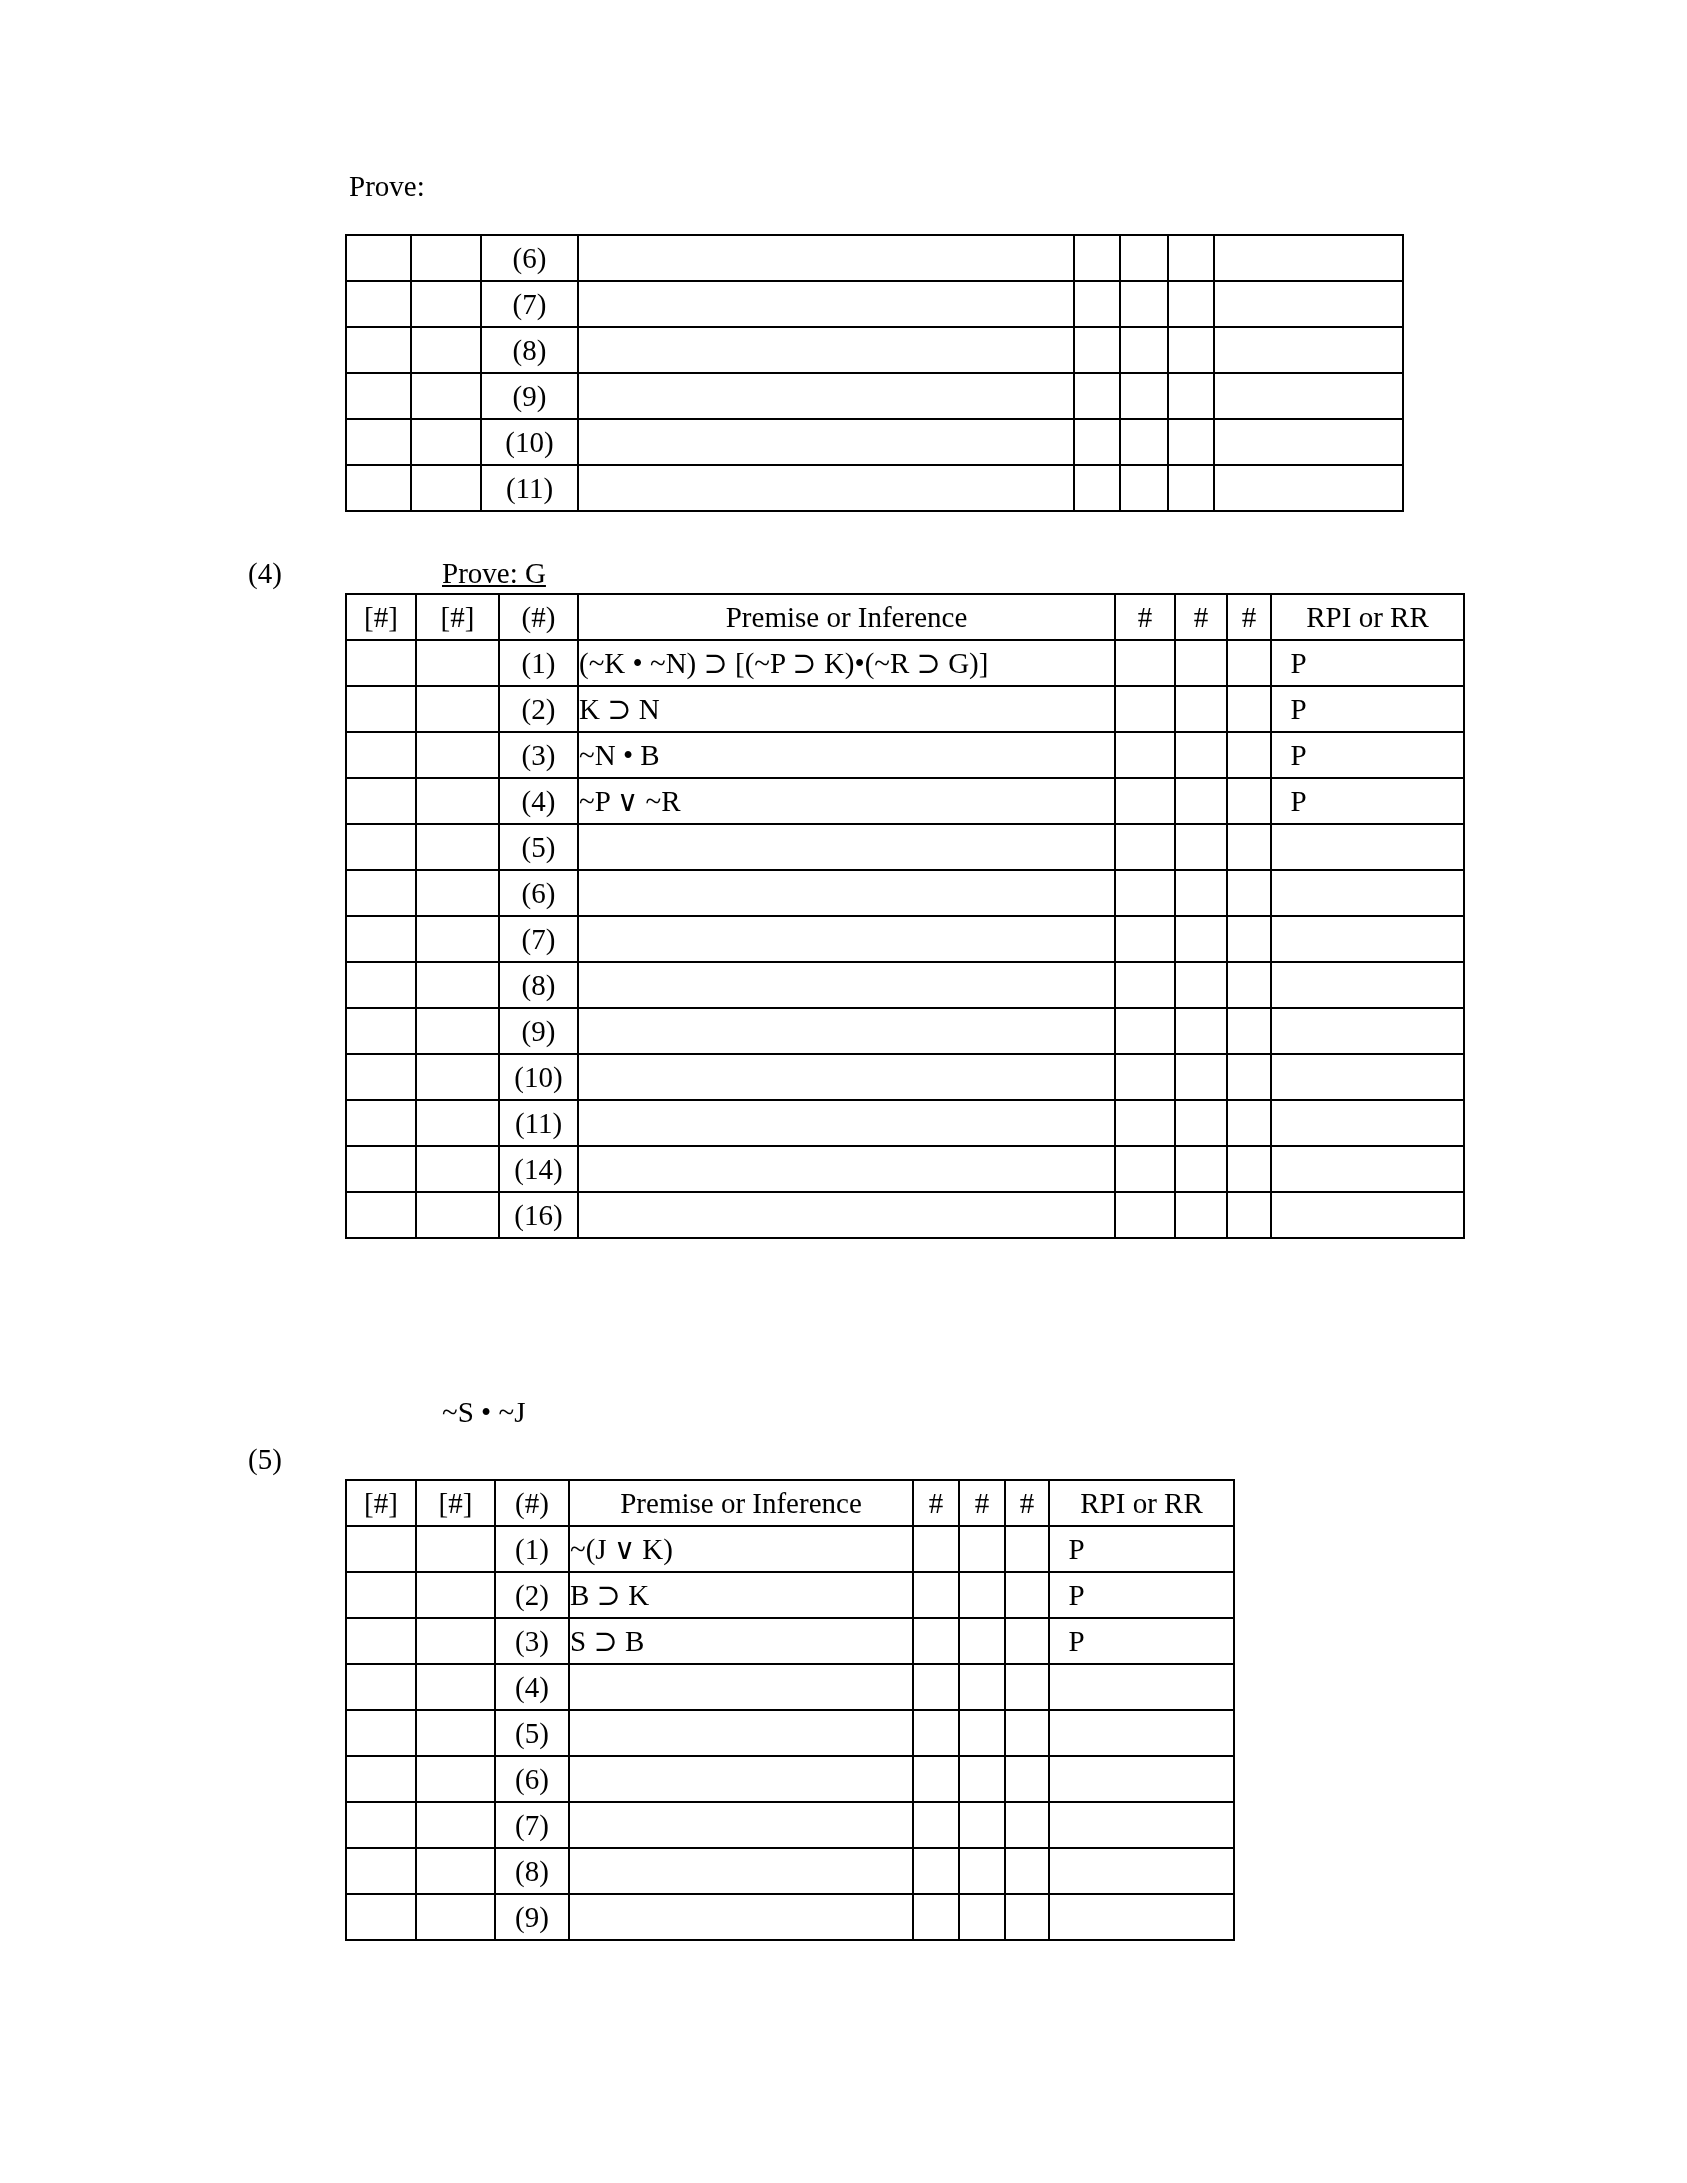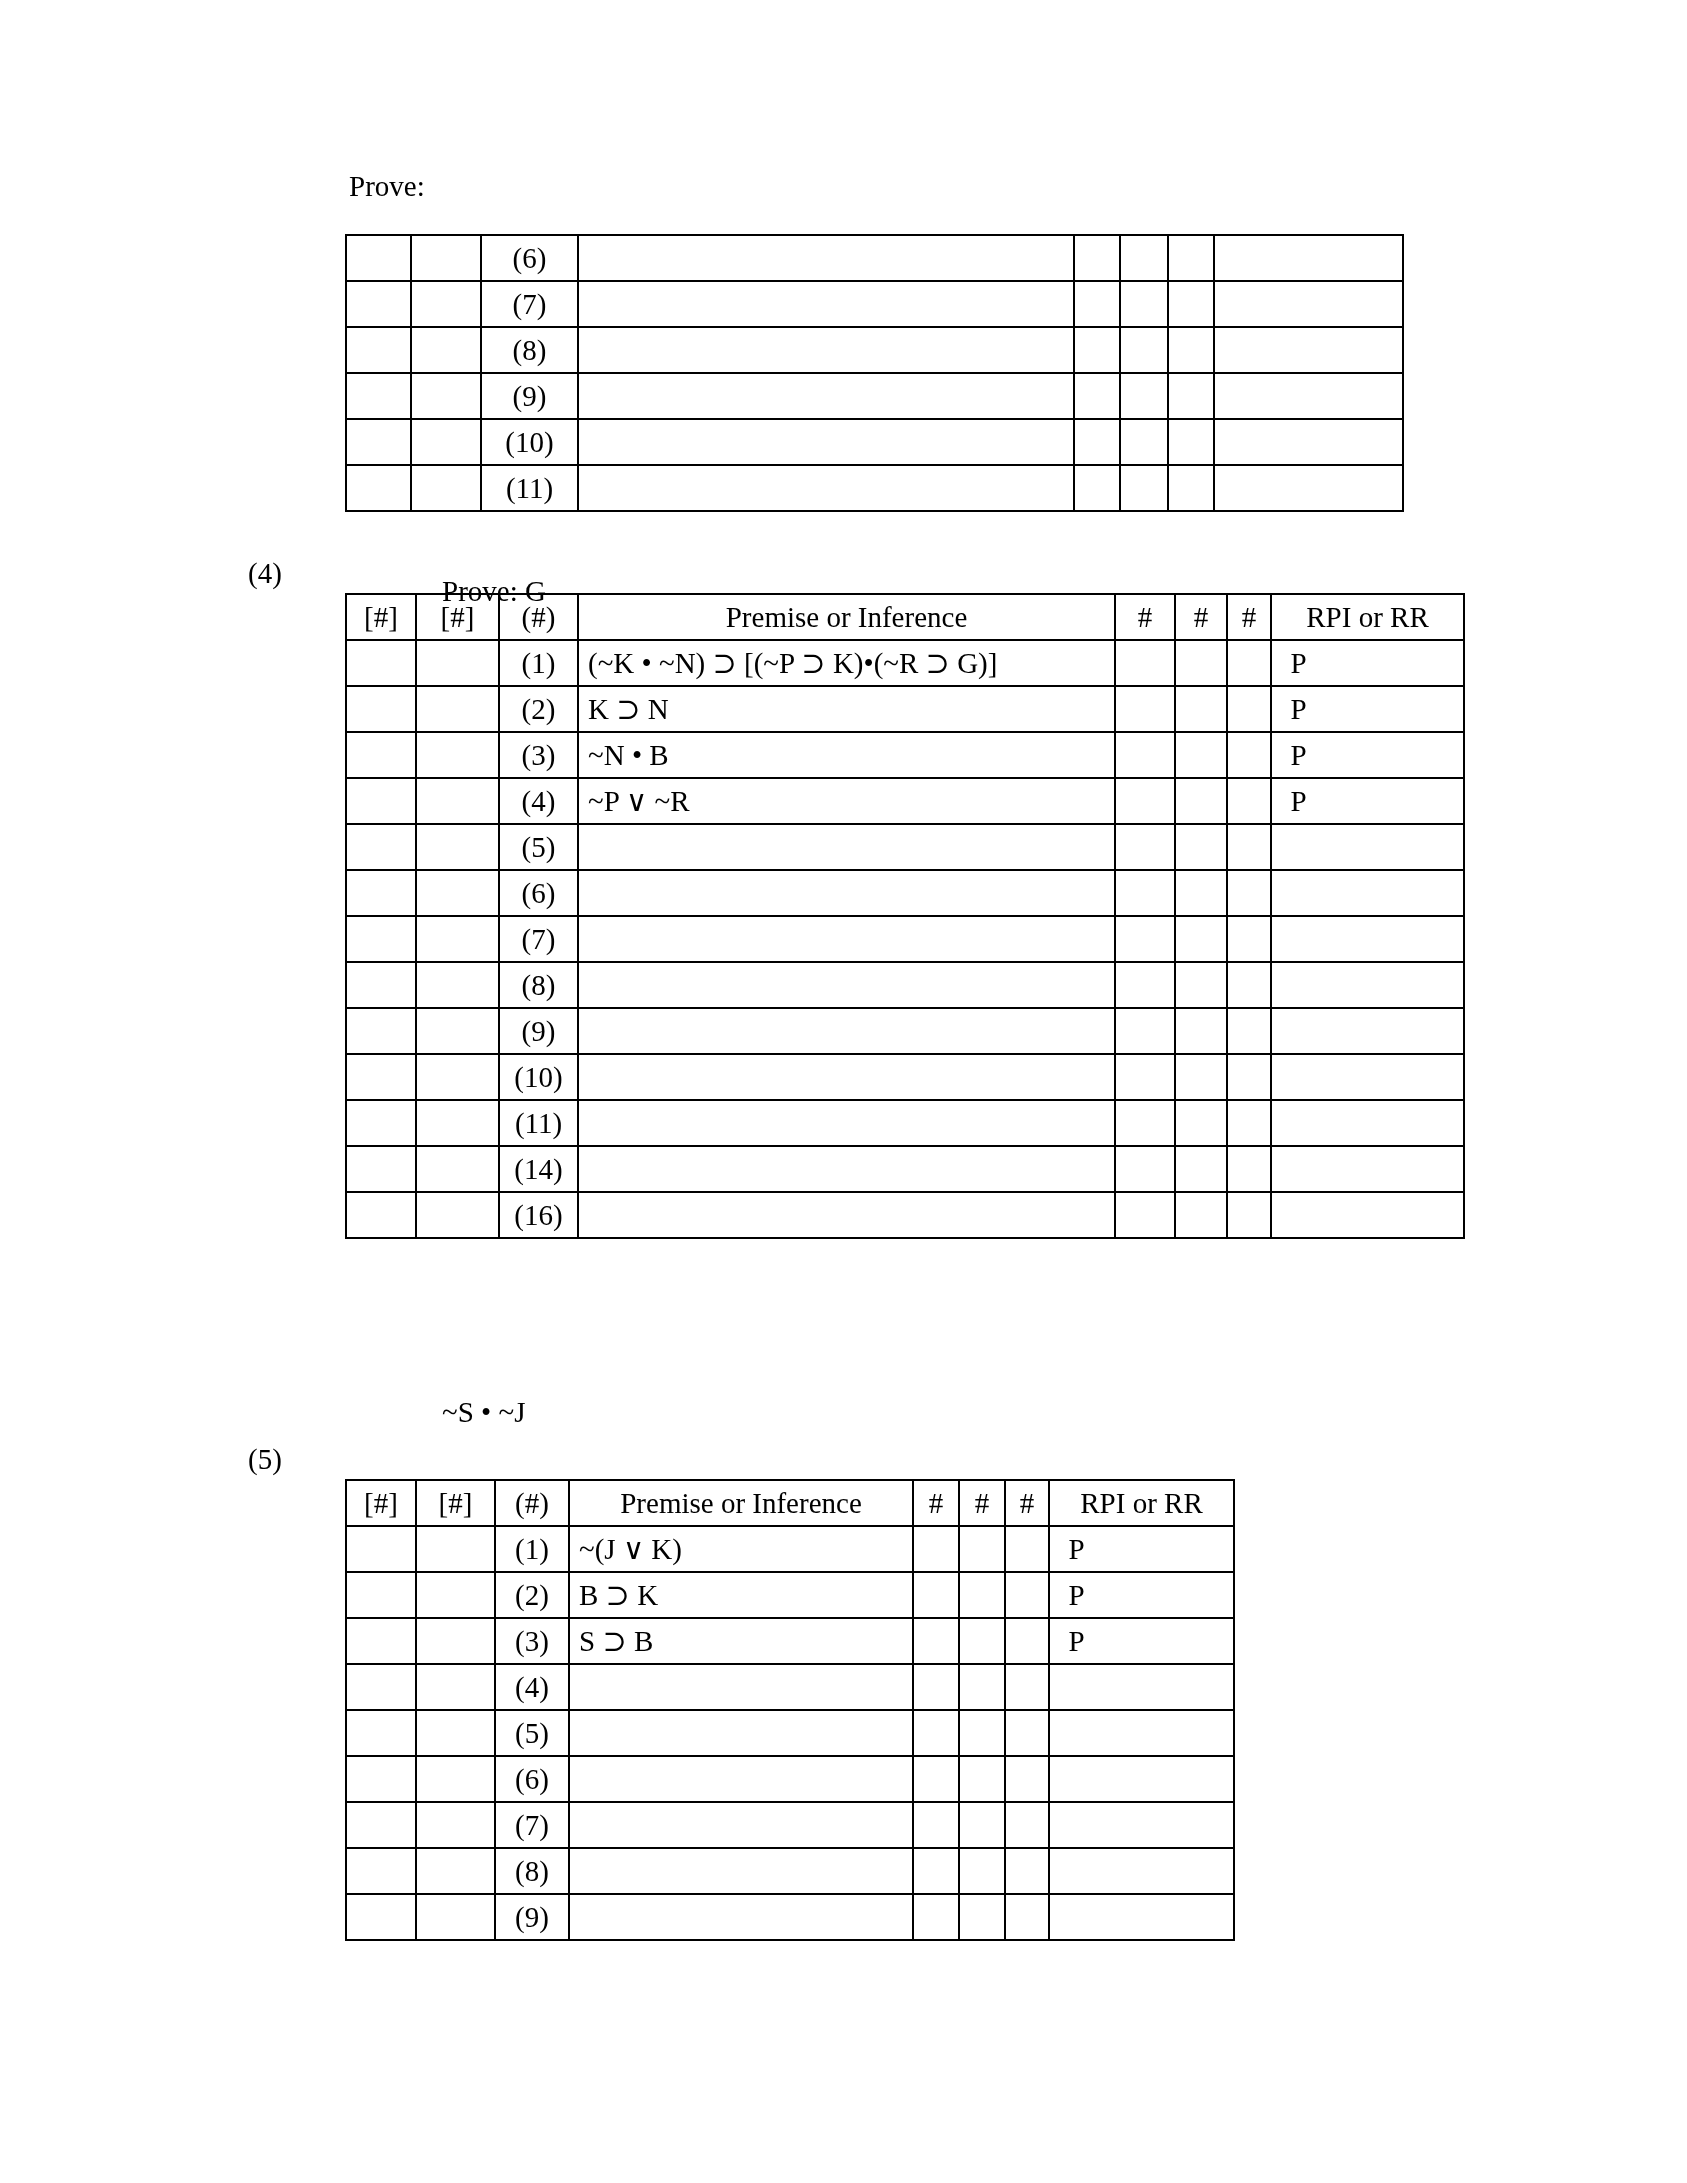--- a/index.html
+++ b/index.html
@@ -19,21 +19,21 @@
     padding: 0;
     height: 46px;
     font-size: 29px;
     font-weight: normal;
     overflow: hidden;
     white-space: nowrap;
     vertical-align: middle;
   }
   th { text-align: center; }
   td.c-num   { text-align: center; }
-  td.c-prem  { text-align: left; padding-left: 9px; }
+  td.c-prem  { text-align: left; padding-left: 0; }
   td.c-just  { text-align: left; padding-left: 18.5px; }
 </style>
 </head>
 <body>
 
 <div class="page">
 
   <div class="txt" style="left:349px; top:140px;">Prove:</div>
 
   <table style="left:345px; top:206px; width:1056px;">
@@ -106,21 +106,21 @@
         <td class="c-prem"></td>
         <td></td>
         <td></td>
         <td></td>
         <td class="c-just"></td>
       </tr>
       </tbody>
   </table>
 
   <div class="txt" style="left:248px; top:527px;">(4)</div>
-  <div class="txt" style="left:442px; top:545px;">Prove: G</div>
+  <div class="txt" style="left:442px; top:527px;text-decoration:underline;">Prove: G</div>
 
   <table style="left:345px; top:565px; width:1119px;">
     <colgroup>
       <col style="width:70px">
         <col style="width:83px">
         <col style="width:79px">
       <col style="width:537px">
         <col style="width:60px">
         <col style="width:52px">
       <col style="width:44px">

